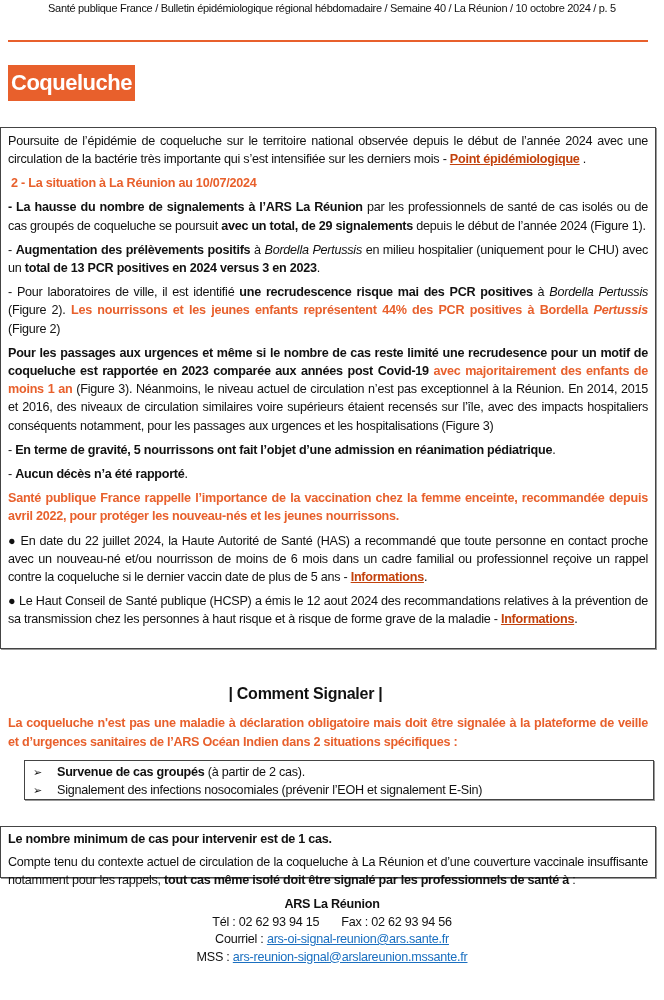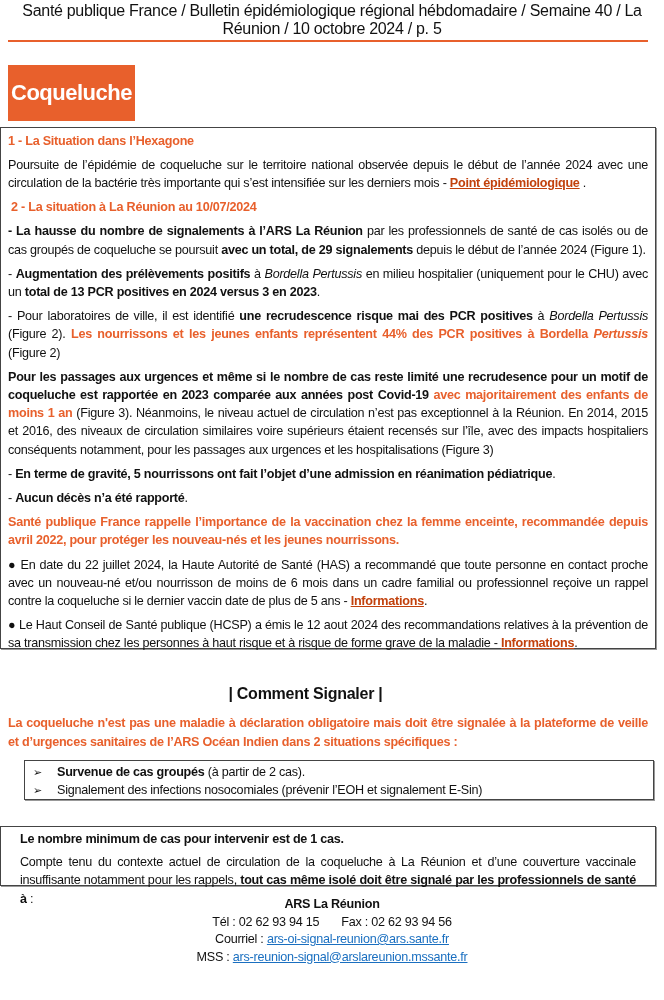--- a/index.html
+++ b/index.html
@@ -1,47 +1,46 @@
 <!DOCTYPE html>
 <html><head>
 <meta charset="utf-8">
 <style>
   * { box-sizing: border-box; margin: 0; padding: 0; }
   html, body { width: 664px; height: 1000px; background: #ffffff; overflow: hidden; }
   body { font-family: "Liberation Sans", sans-serif; color: #111; position: relative; font-size: 12.6px; letter-spacing: -0.25px; }
-  .header { position: absolute; top: 2px; left: 0; width: 664px; text-align: center; font-size: 16px; letter-spacing: -0.3px; }
+  .header { position: absolute; top: 2px; left: 0; width: 664px; text-align: center; font-size: 11px; letter-spacing: -0.3px; }
   .rule { position: absolute; top: 40px; left: 8px; width: 640px; height: 2px; background: #e8602c; }
-  .title { position: absolute; top: 65px; left: 8px; background: #e8602c; color: #fff; font-weight: bold; font-size: 22px; padding: 14px 3px; line-height: 28px; letter-spacing: -0.5px; }
+  .title { position: absolute; top: 65px; left: 8px; background: #e8602c; color: #fff; font-weight: bold; font-size: 22px; padding: 4px 3px; line-height: 28px; letter-spacing: -0.5px; }
   .box { position: absolute; border: 1px solid #444; box-shadow: 1px 1px 0 #999; }
   .main-box { top: 127px; left: 0; width: 656px; height: 522px; padding: 4px 7px; }
   .p { text-align: justify; line-height: 18.2px; margin-bottom: 6px; }
   .h-orange { color: #e8602c; font-weight: bold; line-height: 18px; margin-bottom: 6px; }
   .orange { color: #e8602c; font-weight: bold; }
   b { font-weight: bold; }
   i { font-style: italic; }
   a.link { color: #c2410c; font-weight: bold; text-decoration: underline; }
   a.mail { color: #1a6fc0; text-decoration: underline; }
   .signal-title { position: absolute; top: 685px; left: 0; width: 611px; text-align: center; font-weight: bold; font-size: 16px; }
   .signal-intro { position: absolute; top: 714px; left: 8px; width: 640px; color: #e8602c; font-weight: bold; text-align: justify; line-height: 18.6px; }
   .list-box { top: 760px; left: 24px; width: 630px; height: 40px; padding: 2px 8px; }
   .list-item { line-height: 18px; display: flex; }
   .arrow { width: 24px; font-size: 11px; }
-  .min-box { top: 826px; left: 0; width: 656px; height: 60px; padding: 3px 19px; }
+  .min-box { top: 826px; left: 0; width: 656px; height: 52px; padding: 3px 7px; }
   .contact { position: absolute; top: 896px; left: 0; width: 664px; text-align: center; line-height: 17.5px; font-size: 12.6px; }
   .contact .gap { display: inline-block; width: 22px; }
 </style>
 </head>
 <body>
 
 <div class="header">Santé publique France / Bulletin épidémiologique régional hébdomadaire / Semaine 40 / La Réunion / 10 octobre 2024 / p. 5</div>
 <div class="rule"></div>
 <div class="title">Coqueluche</div>
 
 <div class="box main-box">
-  <div class="h-orange">1 - La Situation dans l’Hexagone</div>
   <div class="p"><span>Poursuite de l’épidémie de coqueluche sur le territoire national observée depuis le début de l’année 2024 avec une circulation de la bactérie très importante qui s’est intensifiée sur les derniers mois - </span><a class="link" href="#">Point épidémiologique</a><span> .</span></div>
 
   <div class="h-orange" style="padding-left:3px">2 - La situation à La Réunion au 10/07/2024</div>
   <div class="p"><b>- La hausse du nombre de signalements à l’ARS La Réunion</b><span> par les professionnels de santé de cas isolés ou de cas groupés de coqueluche se poursuit </span><b>avec un total, de 29 signalements</b><span> depuis le début de l’année 2024 (Figure 1).</span></div>
   <div class="p"><span>- </span><b>Augmentation des prélèvements positifs</b><span> à </span><i>Bordella Pertussis</i><span> en milieu hospitalier (uniquement pour le CHU) avec un </span><b>total de 13 PCR positives en 2024 versus 3 en 2023</b><span>.</span></div>
   <div class="p"><span>- Pour laboratoires de ville, il est identifié </span><b>une recrudescence risque mai des PCR positives</b><span> à </span><i>Bordella Pertussis</i><span> (Figure 2). </span><span class="orange">Les nourrissons et les jeunes enfants représentent 44% des PCR positives à Bordella </span><i class="orange">Pertussis</i><span> (Figure 2)</span></div>
   <div class="p"><b>Pour les passages aux urgences et même si le nombre de cas reste limité une recrudesence pour un motif de coqueluche est rapportée en 2023 comparée aux années post Covid-19</b><span class="orange"> avec majoritairement des enfants de moins 1 an</span><span> (Figure 3). Néanmoins, le niveau actuel de circulation n’est pas exceptionnel à la Réunion. En 2014, 2015 et 2016, des niveaux de circulation similaires voire supérieurs étaient recensés sur l’île, avec des impacts hospitaliers conséquents notamment, pour les passages aux urgences et les hospitalisations (Figure 3)</span></div>
   <div class="p"><span>- </span><b>En terme de gravité, 5 nourrissons ont fait l’objet d’une admission en réanimation pédiatrique</b><span>.</span></div>
   <div class="p"><span>- </span><b>Aucun décès n’a été rapporté</b><span>.</span></div>
   <div class="p orange">Santé publique France rappelle l’importance de la vaccination chez la femme enceinte, recommandée depuis avril 2022, pour protéger les nouveau-nés et les jeunes nourrissons.</div>

